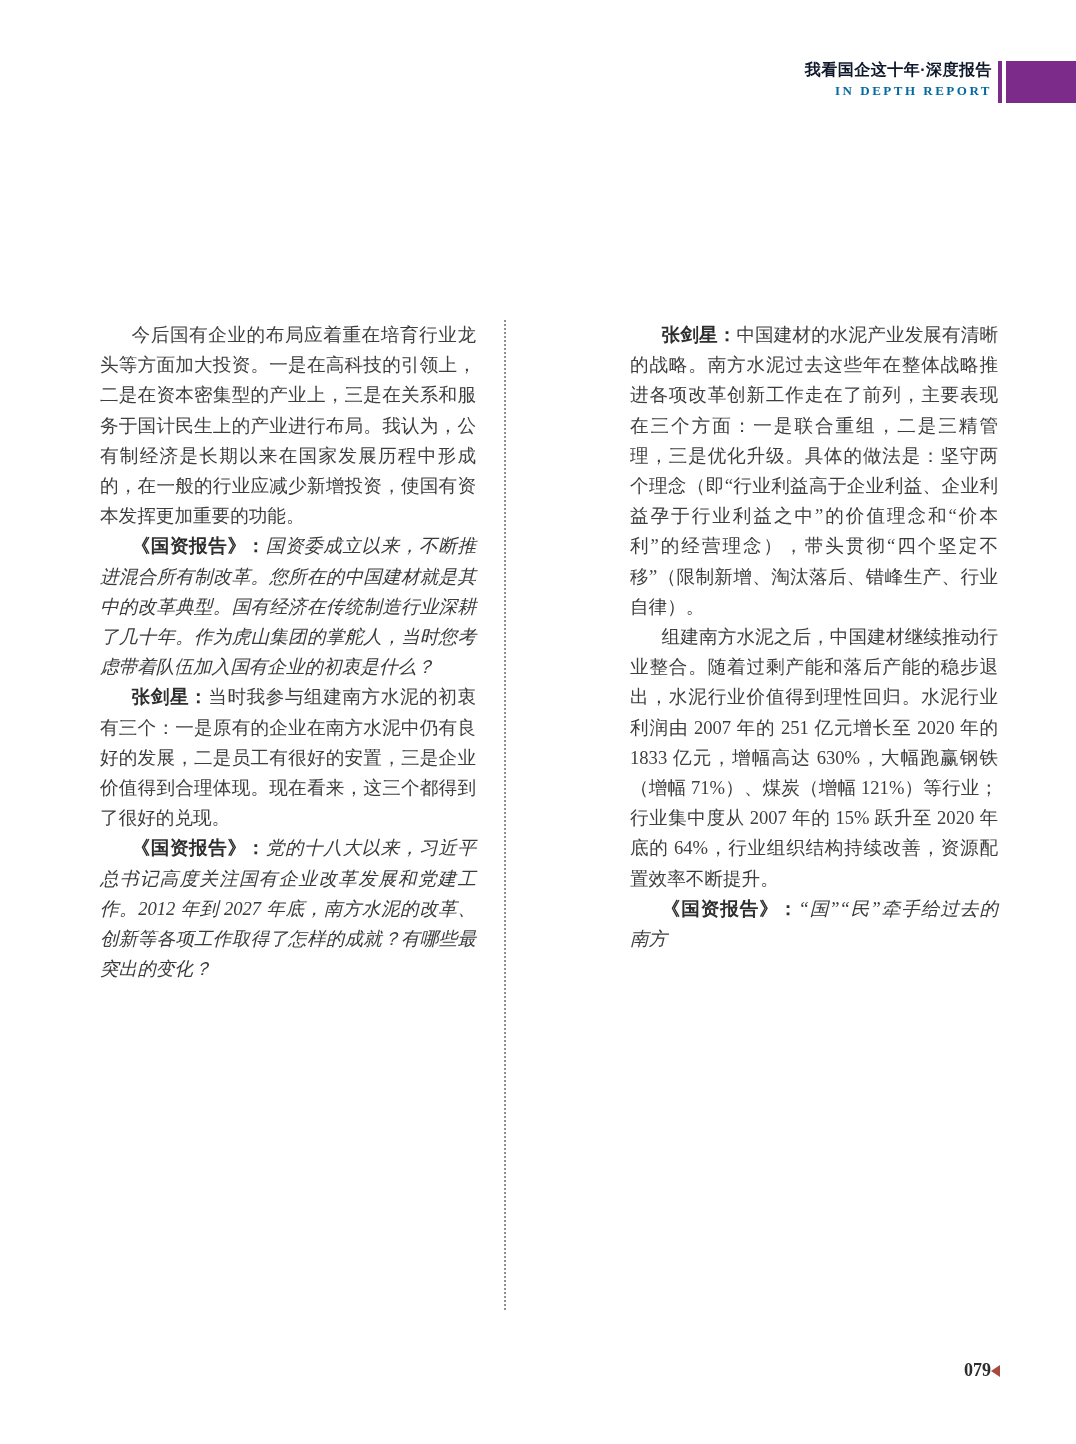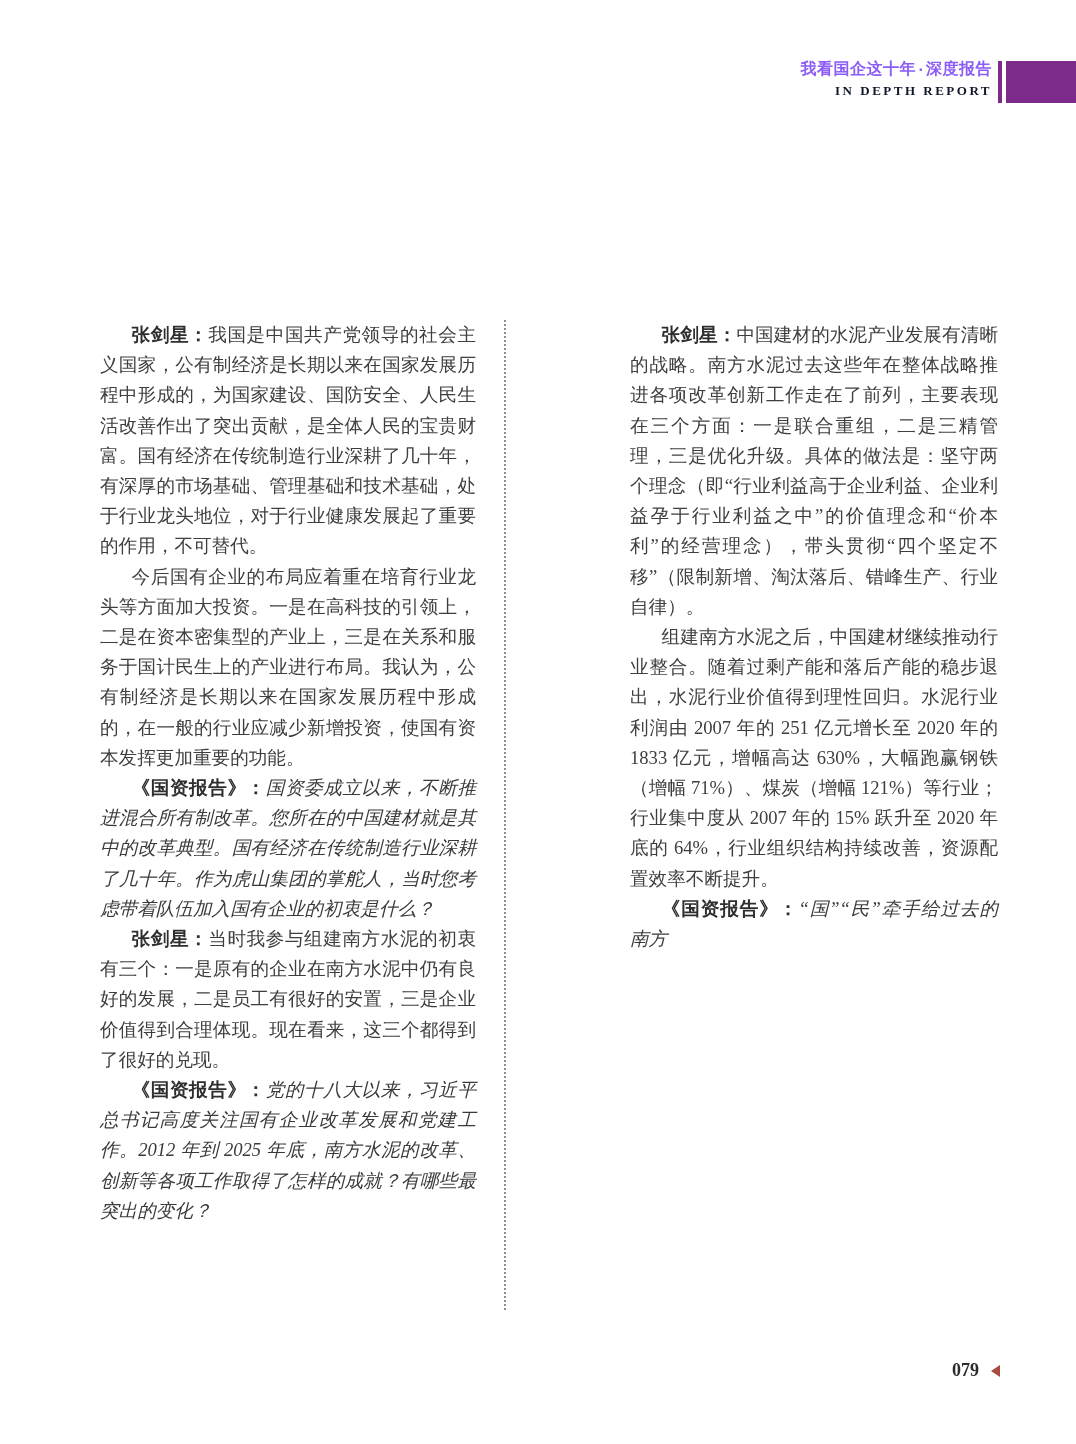--- a/index.html
+++ b/index.html
@@ -10,26 +10,26 @@
     overflow:hidden;
     font-family:"Liberation Serif","DejaVu Serif",serif;
   }
 
   
   .header-text {
     position:absolute; top:59px; right:84px;
     text-align:right; white-space:nowrap;
   }
   .header-cn {
-    font-size:16px; font-weight:700; color:#8b5cf6;
+    font-size:16px; font-weight:700; color:#0f172a;
     letter-spacing:0.5px; line-height:22px;
-    font-family:Liberation Mono, monospace;
+    font-family:Liberation Sans, sans-serif;
   }
   .header-en {
-    font-size:13px; font-weight:700; color:#0f172a;
+    font-size:13px; font-weight:700; color:#0369a1;
     letter-spacing:2.5px; line-height:19px;
     font-family:"Liberation Serif","DejaVu Serif",serif;
   }
   .header-accent-bar {
     position:absolute; top:61px; left:998px;
     width:4px; height:42px; background:#7d2b8b;
   }
   .header-accent-block {
     position:absolute; top:61px; left:1006px;
     width:70px; height:42px; background:#7d2b8b;
@@ -51,21 +51,21 @@
   }
   p.q { font-style:italic; color:#3a3a3a; }
   .column-divider {
     position:absolute; left:504px; top:320px; height:990px;
     width:0; border-left:2px dotted #8f8f8f;
   }
 
   
   .footer {
     position:absolute; top:1360px; left:930px; width:70px;
-    display:flex; align-items:center; justify-content:flex-end; gap:12px;
+    display:flex; align-items:center; justify-content:flex-end; gap:0;
   }
   .page-number {
     font-size:18px; font-weight:700; color:#2c2c2c;
     font-family:"Liberation Serif","DejaVu Serif",serif;
   }
   .page-marker {
     width:0; height:0;
     border-top:6px solid transparent;
     border-bottom:6px solid transparent;
     border-right:9px solid #a8493f;
@@ -79,25 +79,24 @@
   <div class="header-text">
     <div class="header-cn">我看国企这十年·深度报告</div>
     <div class="header-en">IN DEPTH REPORT</div>
   </div>
   <div class="header-accent-bar"></div>
   <div class="header-accent-block"></div>
 
   <div class="column-divider"></div>
 
   <div class="column column-left">
-    <p><span class="speaker">张剑星：</span><span>我国是中国共产党领导的社会主义国家，公有制经济是长期以来在国家发展历程中形成的，为国家建设、国防安全、人民生活改善作出了突出贡献，是全体人民的宝贵财富。国有经济在传统制造行业深耕了几十年，有深厚的市场基础、管理基础和技术基础，处于行业龙头地位，对于行业健康发展起了重要的作用，不可替代。</span></p>
     <p><span>今后国有企业的布局应着重在培育行业龙头等方面加大投资。一是在高科技的引领上，二是在资本密集型的产业上，三是在关系和服务于国计民生上的产业进行布局。我认为，公有制经济是长期以来在国家发展历程中形成的，在一般的行业应减少新增投资，使国有资本发挥更加重要的功能。</span></p>
     <p class="q"><span class="speaker">《国资报告》：</span><span>国资委成立以来，不断推进混合所有制改革。您所在的中国建材就是其中的改革典型。国有经济在传统制造行业深耕了几十年。作为虎山集团的掌舵人，当时您考虑带着队伍加入国有企业的初衷是什么？</span></p>
     <p><span class="speaker">张剑星：</span><span>当时我参与组建南方水泥的初衷有三个：一是原有的企业在南方水泥中仍有良好的发展，二是员工有很好的安置，三是企业价值得到合理体现。现在看来，这三个都得到了很好的兑现。</span></p>
-    <p class="q"><span class="speaker">《国资报告》：</span><span>党的十八大以来，习近平总书记高度关注国有企业改革发展和党建工作。2012 年到 2025 年底，南方水泥的改革、创新等各项工作取得了怎样的成就？有哪些最突出的变化？</span></p>
+    <p class="q"><span class="speaker">《国资报告》：</span><span>党的十八大以来，习近平总书记高度关注国有企业改革发展和党建工作。2012 年到 2027 年底，南方水泥的改革、创新等各项工作取得了怎样的成就？有哪些最突出的变化？</span></p>
   </div>
 
   <div class="column column-right">
     <p><span class="speaker">张剑星：</span><span>中国建材的水泥产业发展有清晰的战略。南方水泥过去这些年在整体战略推进各项改革创新工作走在了前列，主要表现在三个方面：一是联合重组，二是三精管理，三是优化升级。具体的做法是：坚守两个理念（即“行业利益高于企业利益、企业利益孕于行业利益之中”的价值理念和“价本利”的经营理念），带头贯彻“四个坚定不移”（限制新增、淘汰落后、错峰生产、行业自律）。</span></p>
     <p><span>组建南方水泥之后，中国建材继续推动行业整合。随着过剩产能和落后产能的稳步退出，水泥行业价值得到理性回归。水泥行业利润由 2007 年的 251 亿元增长至 2020 年的 1833 亿元，增幅高达 630%，大幅跑赢钢铁（增幅 71%）、煤炭（增幅 121%）等行业；行业集中度从 2007 年的 15% 跃升至 2020 年底的 64%，行业组织结构持续改善，资源配置效率不断提升。</span></p>
     <p class="q"><span class="speaker">《国资报告》：</span><span>“国”“民”牵手给过去的南方</span></p>
   </div>
 
   <div class="footer">
     <span class="page-number">079</span>

